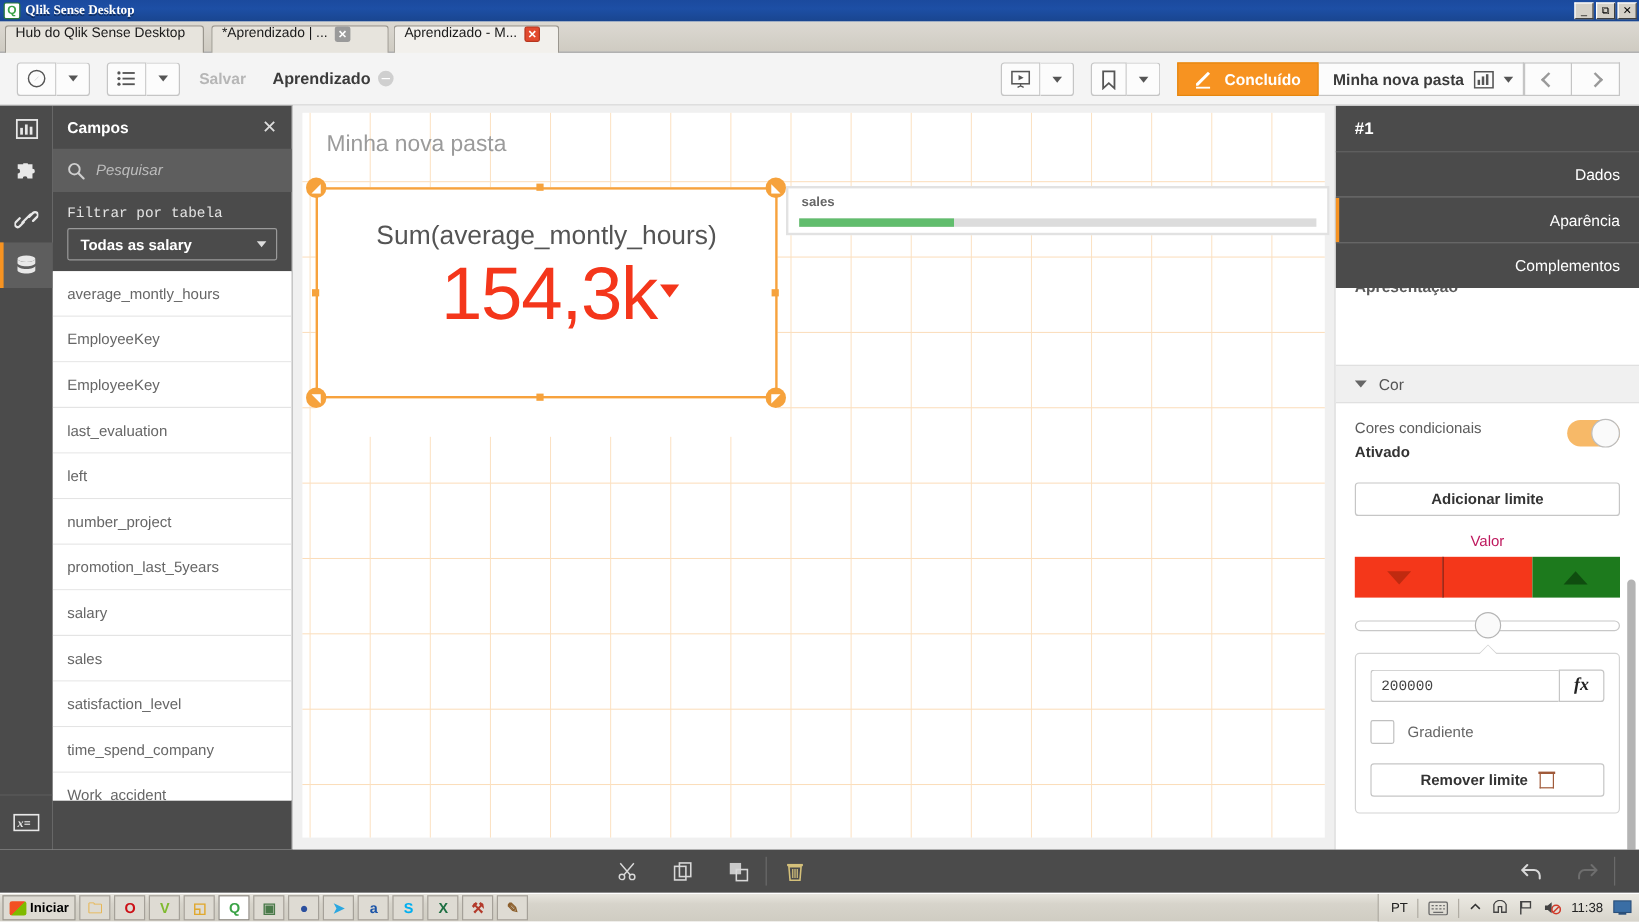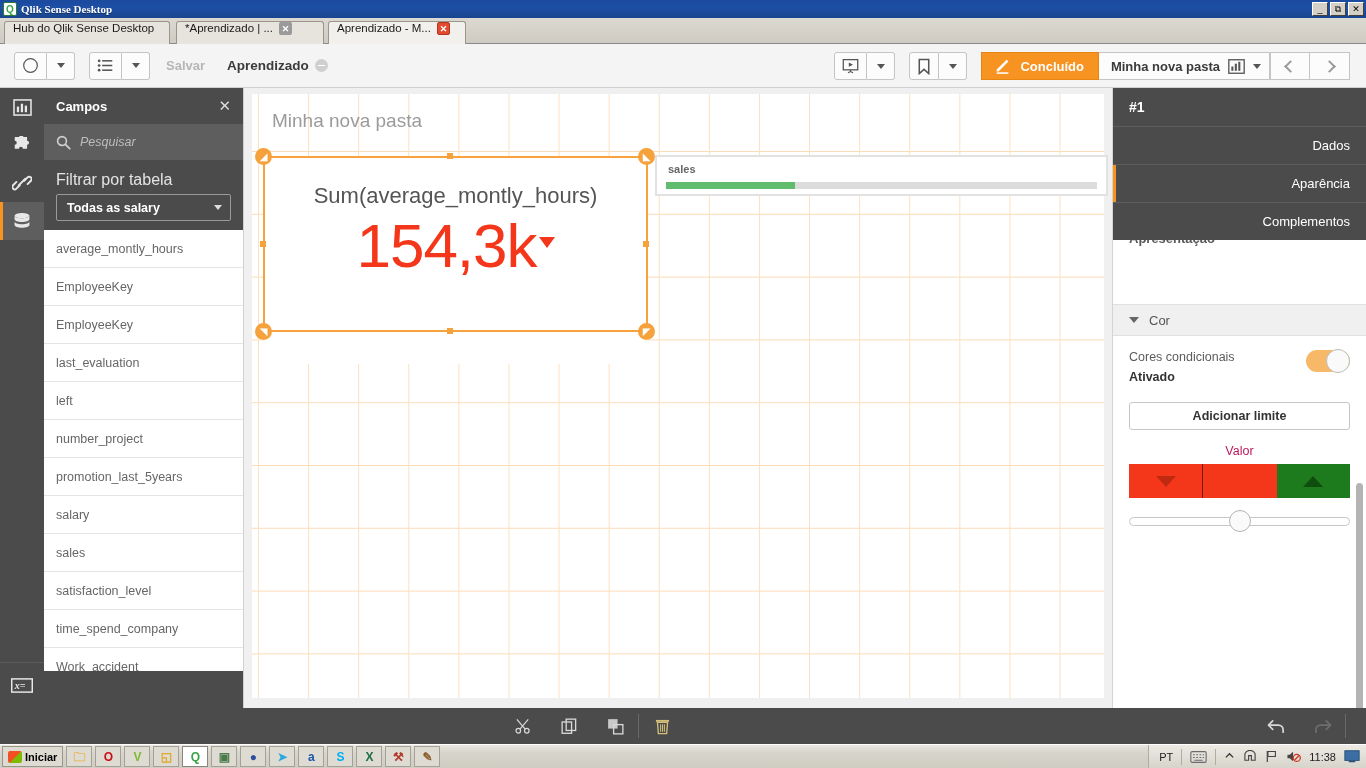--- a/index.html
+++ b/index.html
@@ -137,21 +137,21 @@
   .fields-head {
     height:36px; display:flex; align-items:center; justify-content:space-between;
     padding:0 12px; color:#fff; font-size:13px; font-weight:bold;
   }
   .fields-head .cls { font-size:15px; color:#ddd; cursor:pointer; font-weight:normal;}
   .searchbox {
     height:36px; background:#5e5e5e; display:flex; align-items:center; gap:9px;
     padding:0 12px; cursor:text;
   }
   .searchbox .ph { color:#bdbdbd; font-size:12.5px; font-style:italic; }
-  .filter-lbl { color:#e3e3e3; font-size:16px; padding:11px 12px 5px; }
+  .filter-lbl { color:#e3e3e3; font-size:12px; padding:11px 12px 5px;font-family:Liberation Mono, monospace; }
   .tbl-select {
     margin:0 12px 9px; height:27px; border:1px solid #9a9a9a; border-radius:2px;
     display:flex; align-items:center; justify-content:space-between;
     padding:0 8px 0 10px; color:#fff; font-size:12.5px; font-weight:bold; cursor:pointer;
   }
   .tbl-select .caret {
     width:0;height:0;border-left:4px solid transparent;border-right:4px solid transparent;
     border-top:5px solid #ddd;
   }
   .field-list { background:#fff; height:441px; overflow:hidden; }
@@ -194,21 +194,21 @@
     color:#fff; font-size:10px;
   }
   .midhandle {
     position:absolute; width:6px;height:6px;background:#f6a23c;
   }
   .kpi-label {
     position:absolute; top:26px; left:0; width:100%;
     text-align:center; font-size:22px; color:#545454; font-weight:normal;
   }
   .kpi-value {
-    position:absolute; top:58px; left:0; width:100%;
+    position:absolute; top:58px; left:11px; width:100%;
     text-align:center; font-size:62px; color:#f4361b; line-height:1;
     letter-spacing:-1px; display:flex; align-items:flex-start; justify-content:center;
   }
   .kpi-arrow {
     width:0;height:0;border-left:8px solid transparent;border-right:8px solid transparent;
     border-top:11px solid #f4361b; margin-top:22px; margin-left:2px;
   }
 
   
   .sales-obj {
@@ -637,20 +637,34 @@
         <div class="sw green" style="background: rgb(29, 122, 29);">
             <i class="t-up"></i>
           </div>
       </div>
 
       <div class="slider-wrap">
         <div class="slider-track"></div>
         <div class="slider-knob" id="sliderKnob" style="left: 50%;"></div>
       </div>
 
+      <div class="popover">
+        <div class="inp-row">
+          <input type="text" id="limitInput" value="200000" style="">
+          <div class="fx">fx</div>
+        </div>
+        <div class="chk-row">
+          <div class="chkbox"></div>
+          <span class="chk-lbl">Gradiente</span>
+        </div>
+        <div class="btn-remove">
+          <span>Remover limite</span>
+          <span class="trash"></span>
+        </div>
+      </div>
     </div>
     <div class="psb"></div>
   </div>
 
   <div class="actionbar">
     <div style="width:500px;"></div>
     <div class="ab-ico">
       <svg width="17" height="17" viewBox="0 0 18 18">
           <g stroke="#d8d8d8" stroke-width="1.3" fill="none">
             <circle cx="3.5" cy="13.5" r="2.4"></circle>

